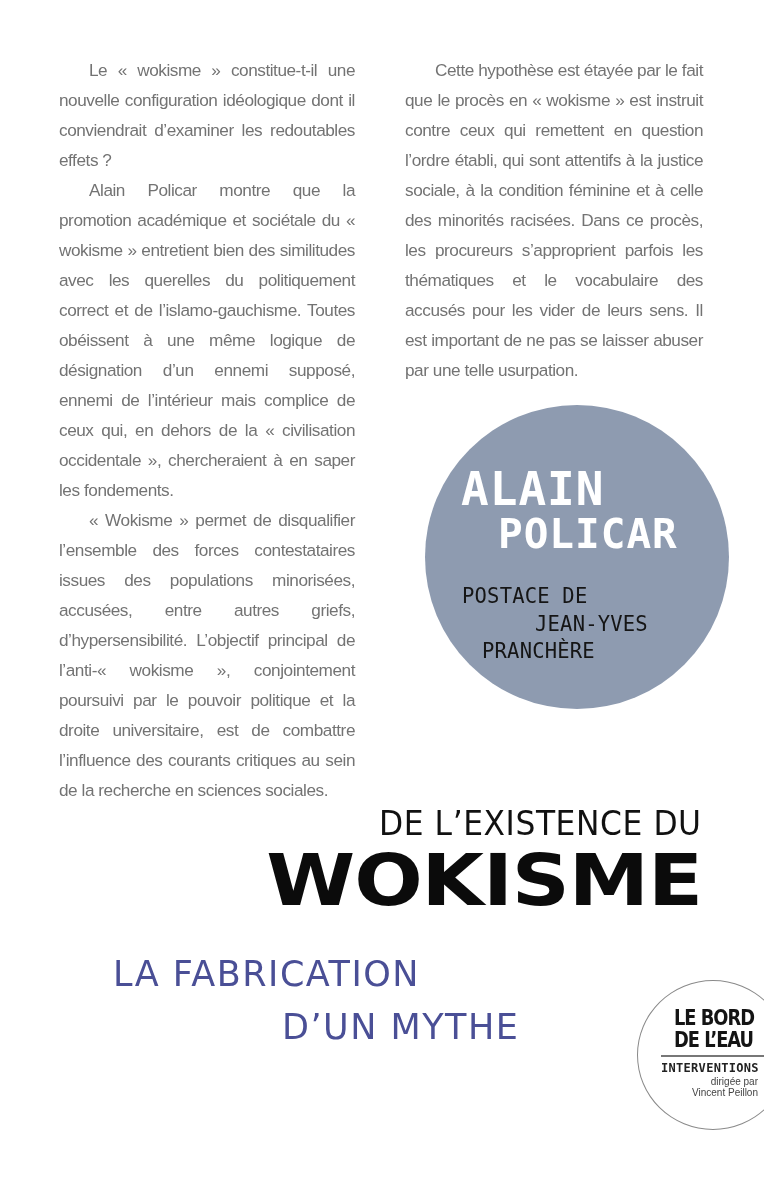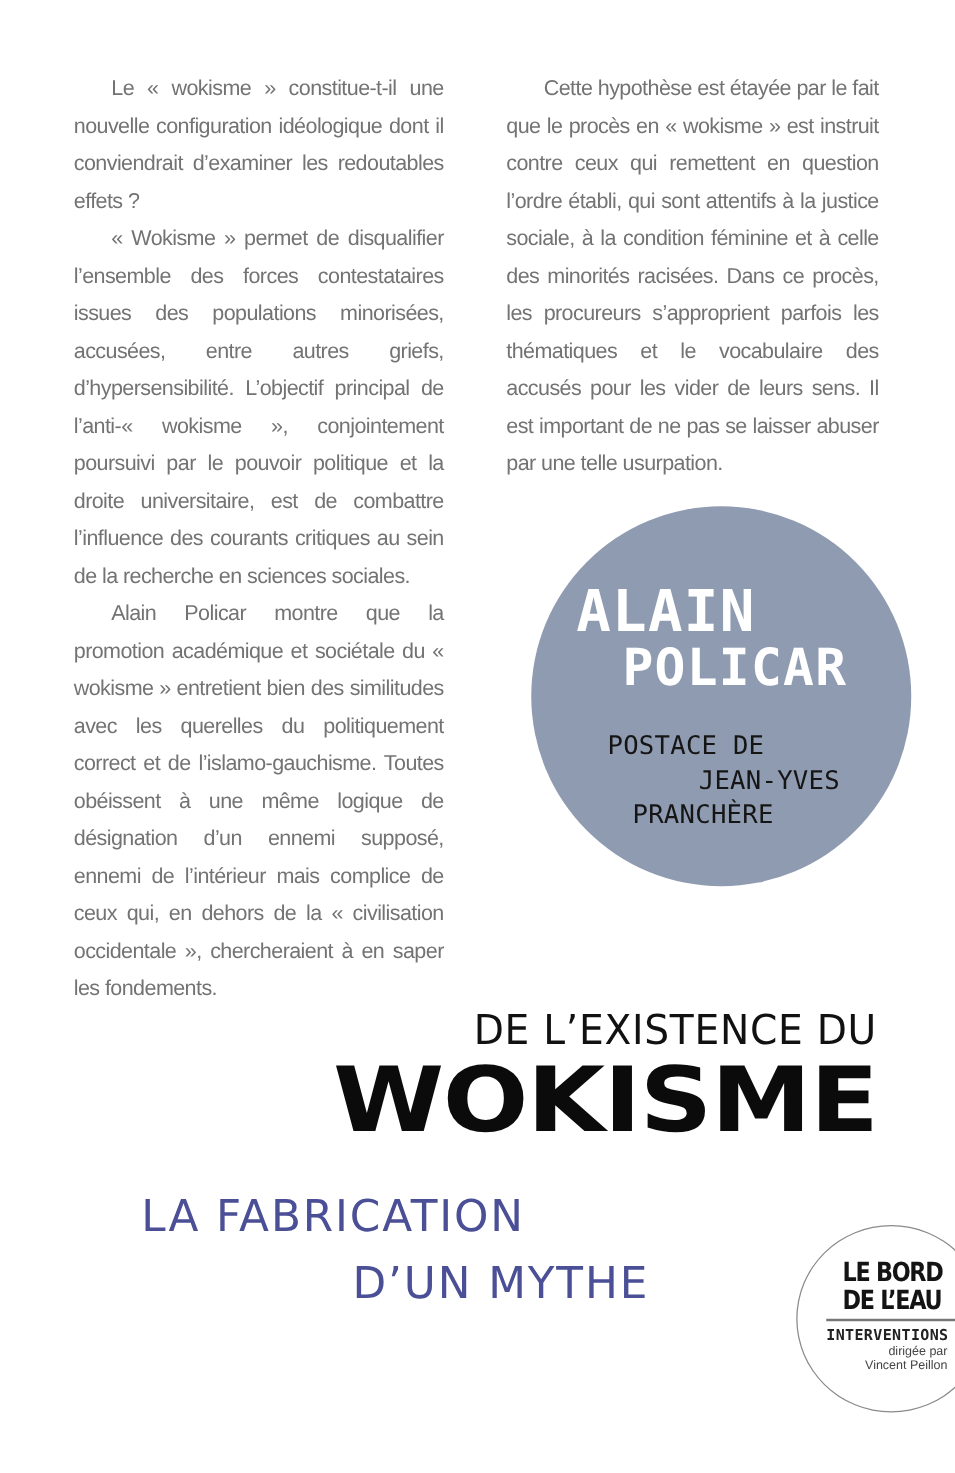--- a/index.html
+++ b/index.html
@@ -23,21 +23,21 @@
   }
   .mono { font-family: "DejaVu Sans Mono", "Liberation Mono", monospace; }
   #author-first {
     position: absolute; left: 36px; top: 60px; color: #fff; font-weight: bold;
     font-size: 46px; letter-spacing: 1px; line-height: 48px;
   }
   #author-last {
     position: absolute; left: 73px; top: 105px; color: #fff; font-weight: bold;
     font-size: 41px; letter-spacing: 1px; line-height: 48px;
   }
-  .postface { position: absolute; color: #151515; font-size: 20.5px; line-height: 26px; letter-spacing: 0.2px; margin-left: 24px; }
+  .postface { position: absolute; color: #151515; font-size: 20.5px; line-height: 26px; letter-spacing: 0.2px; }
   #postface-1 { left: 37px; top: 178px; }
   #postface-2 { left: 110px; top: 206px; }
   #postface-3 { left: 57px; top: 233px; }
 
   #title-pre {
     position: absolute; right: 62px; top: 804px;
     font-family: "DejaVu Sans", sans-serif; font-weight: normal;
     font-size: 33px; letter-spacing: 0.6px; color: #111; line-height: 40px;
     transform: scaleX(0.95); transform-origin: right center;
   }
@@ -68,22 +68,22 @@
     position: absolute; left: 23px; top: 80px; font-size: 12px; font-weight: bold; color: #222; letter-spacing: 0.3px;
   }
   #logo-director-1 { position: absolute; right: 30px; top: 95px; font-size: 10px; color: #444; text-align: right; }
   #logo-director-2 { position: absolute; right: 30px; top: 106px; font-size: 10px; color: #444; text-align: right; }
 </style>
 </head>
 <body>
 
 <div id="col-left" class="col">
   <p>Le « wokisme » constitue-t-il une nouvelle configuration idéologique dont il conviendrait d’examiner les redoutables effets ?</p>
+  <p>Alain Policar montre que la promotion académique et sociétale du « wokisme » entretient bien des similitudes avec les querelles du politiquement correct et de l’islamo-gauchisme. Toutes obéissent à une même logique de désignation d’un ennemi supposé, ennemi de l’intérieur mais complice de ceux qui, en dehors de la « civilisation occidentale », chercheraient à en saper les fondements.</p>
   <p>« Wokisme » permet de disqualifier l’ensemble des forces contestataires issues des populations minorisées, accusées, entre autres griefs, d’hypersensibilité. L’objectif principal de l’anti-« wokisme », conjointement poursuivi par le pouvoir politique et la droite universitaire, est de combattre l’influence des courants critiques au sein de la recherche en sciences sociales.</p>
-  <p>Alain Policar montre que la promotion académique et sociétale du « wokisme » entretient bien des similitudes avec les querelles du politiquement correct et de l’islamo-gauchisme. Toutes obéissent à une même logique de désignation d’un ennemi supposé, ennemi de l’intérieur mais complice de ceux qui, en dehors de la « civilisation occidentale », chercheraient à en saper les fondements.</p>
 </div>
 
 <div id="col-right" class="col">
   <p>Cette hypothèse est étayée par le fait que le procès en « wokisme » est instruit contre ceux qui remettent en question l’ordre établi, qui sont attentifs à la justice sociale, à la condition féminine et à celle des minorités racisées. Dans ce procès, les procureurs s’approprient parfois les thématiques et le vocabulaire des accusés pour les vider de leurs sens. Il est important de ne pas se laisser abuser par une telle usurpation.</p>
 </div>
 
 <div id="author-circle">
   <div id="author-first" class="mono">ALAIN</div>
   <div id="author-last" class="mono">POLICAR</div>
   <div id="postface-1" class="postface mono">POSTACE DE</div>

